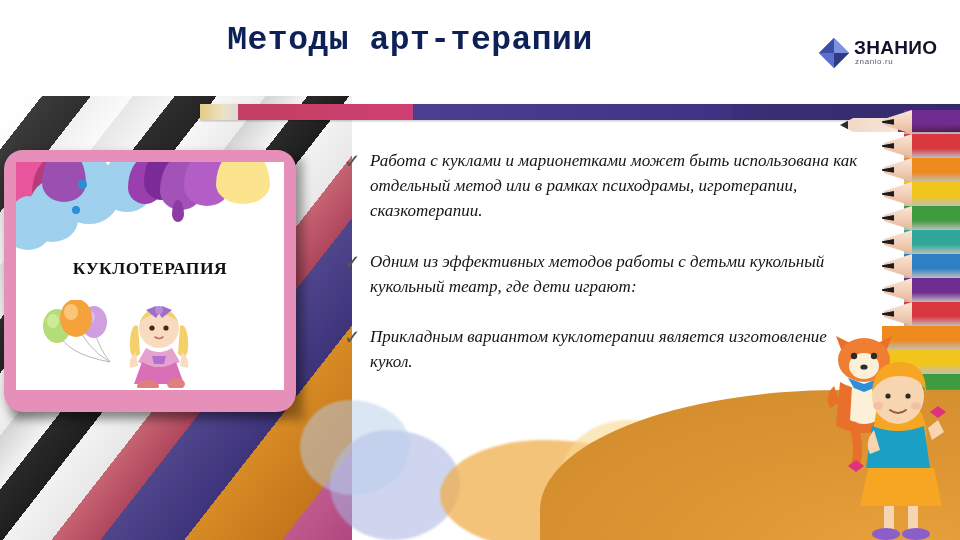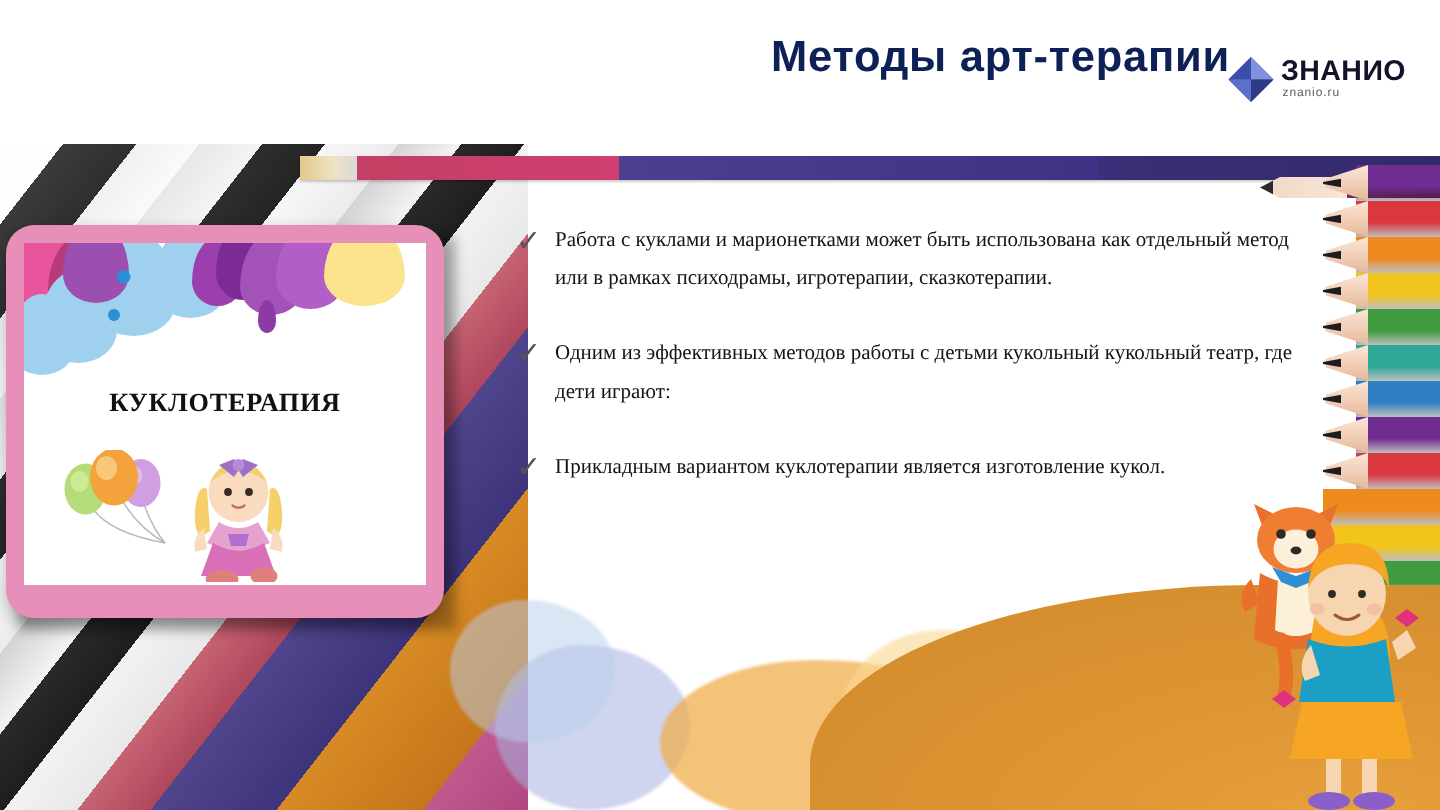--- a/index.html
+++ b/index.html
@@ -72,37 +72,37 @@
      box-shadow:0 4px 10px rgba(0,0,0,.25);border-radius:19px;}
   .card-inner{position:absolute;left:12px;top:12px;width:268px;height:228px;background:#ffffff;overflow:hidden;}
   .drop{position:absolute;border-radius:50% 50% 50% 50% / 65% 65% 35% 35%;}
   .card-title{position:absolute;left:0;top:96px;width:268px;text-align:center;
      font-family:"Liberation Serif", serif;font-weight:bold;font-size:17.5px;letter-spacing:.5px;color:#111;}
 
   
   .doll-wrap{position:absolute;left:12px;top:138px;width:250px;height:88px;}
 
   
-  .title{position:absolute;left:0;top:22px;width:820px;text-align:right;z-index:10;
-     font-family:Liberation Sans, sans-serif;font-weight:bold;font-size:29px;color:#0d2156;letter-spacing:.5px;}
+  .title{position:absolute;left:0;top:22px;width:820px;text-align:center;z-index:10;
+     font-family:Liberation Mono, monospace;font-weight:bold;font-size:33px;color:#0d2156;letter-spacing:.5px;}
   .logo{position:absolute;left:818px;top:35px;width:136px;height:40px;z-index:10;}
   .logo-diamond{position:absolute;left:0;top:2px;width:32px;height:32px;}
   .logo-name{position:absolute;left:36px;top:2px;font-family:"Liberation Sans", sans-serif;
      font-weight:bold;font-size:19px;color:#12122a;letter-spacing:.3px;}
   .logo-sub{position:absolute;left:37px;top:22px;font-family:"Liberation Sans", sans-serif;
      font-size:8px;color:#5b5b6b;letter-spacing:.6px;}
 
   
   .content{position:absolute;left:344px;top:148px;width:520px;z-index:9;}
   .bullet-row{display:flex;align-items:flex-start;margin-bottom:0;}
   .bullet-mark{flex:0 0 26px;font-family:"Liberation Serif", serif;font-size:20px;line-height:25px;
      color:#555;padding-top:1px;}
   .bullet-mark.tofu{font-size:16px;color:#444;}
   .tofubox{display:inline-block;width:7px;height:15px;border:1.3px solid #3a3a3a;margin-top:5px;}
-  .bullet-text{flex:1;font-family:"Liberation Serif", serif;font-size:14px;line-height:25.2px;color:#141414;}
+  .bullet-text{flex:1;font-family:"Liberation Serif", serif;font-size:17px;line-height:25.2px;color:#141414;font-style:italic;}
   .gap{height:25px;}
 </style>
 </head>
 <body>
 
 <div id="slide">
 
   <div class="bg-white-top"></div>
   <div class="pencil-photo"></div>
   <div class="right-white"></div>

